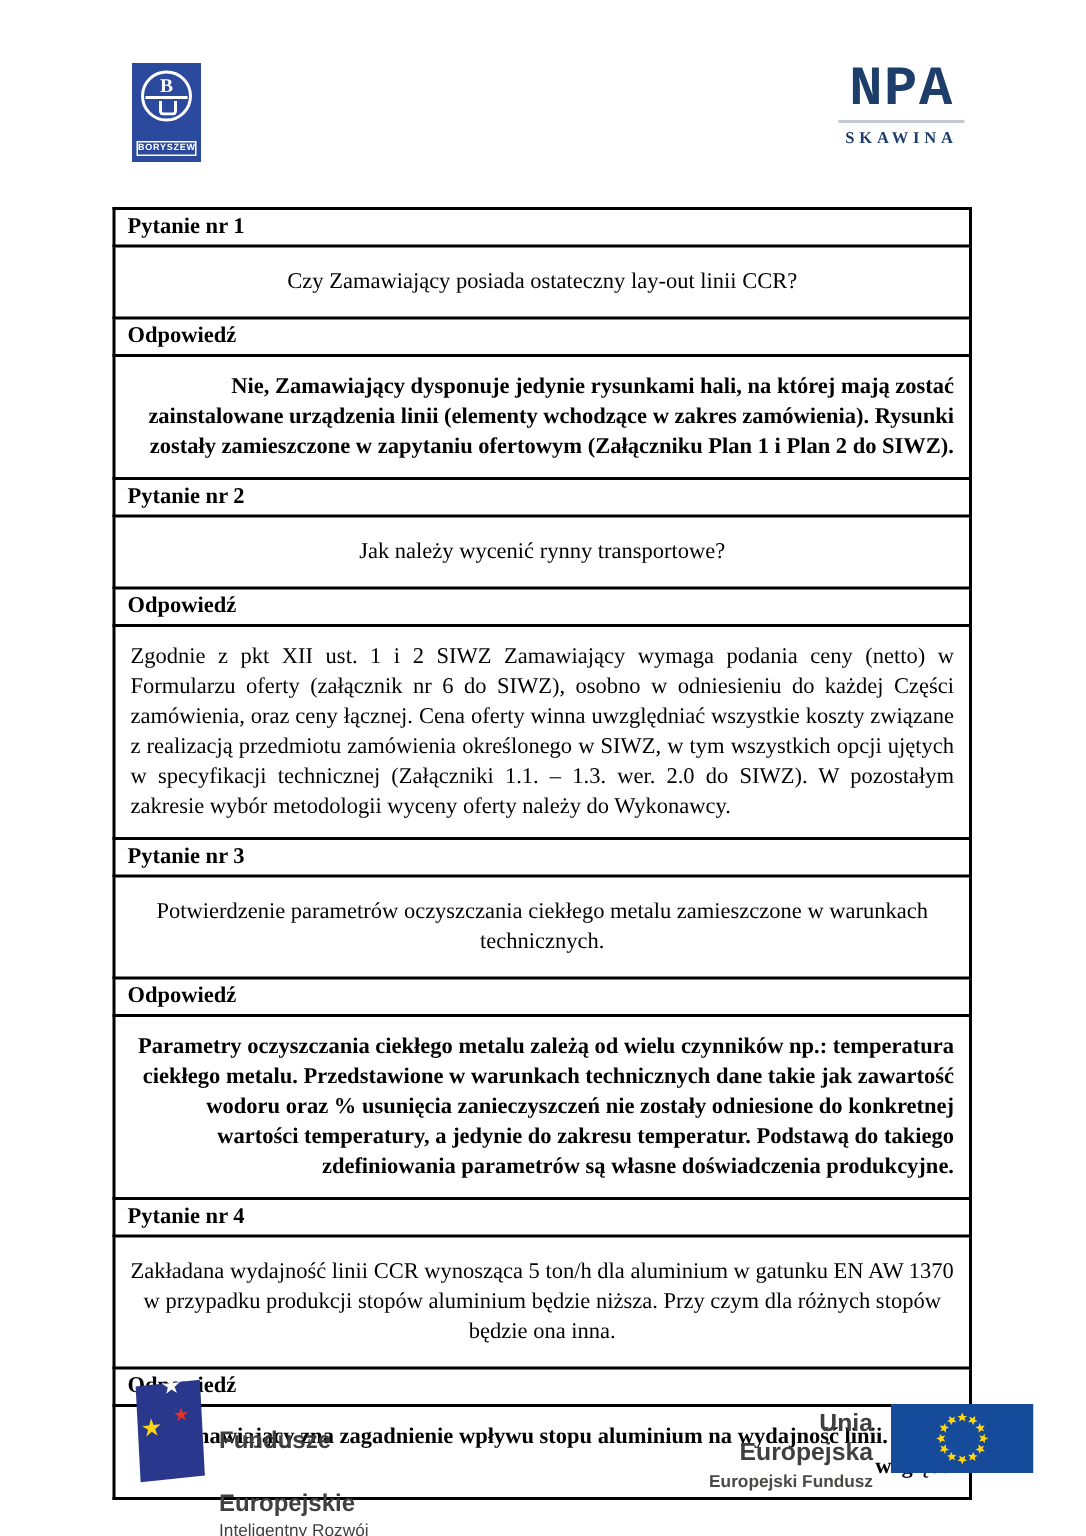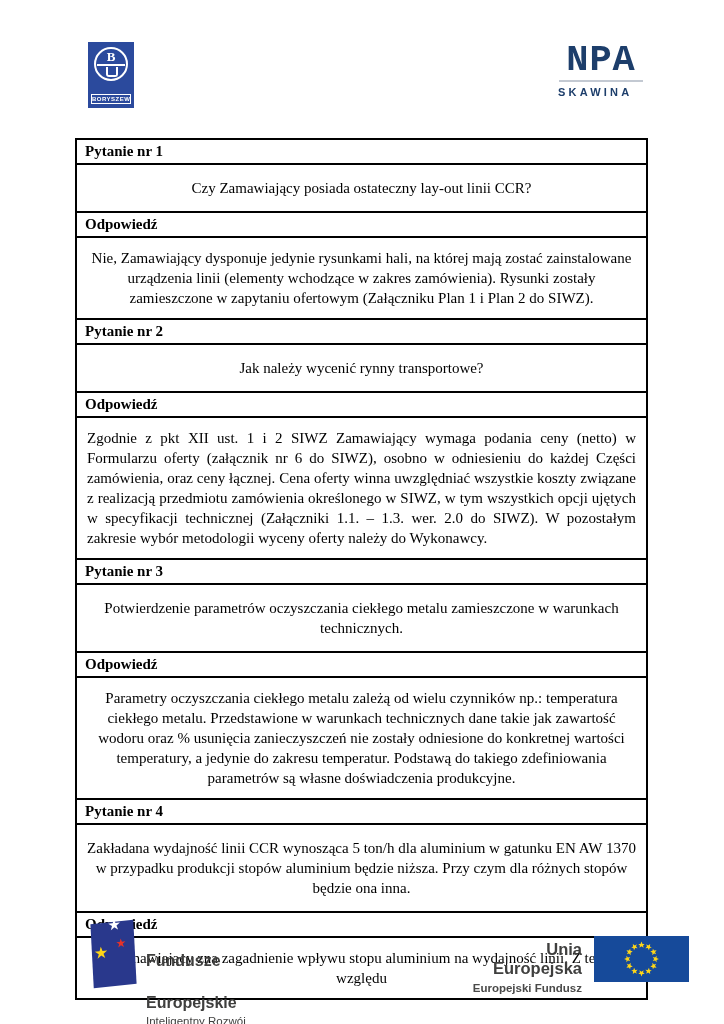--- a/index.html
+++ b/index.html
@@ -34,37 +34,37 @@
     letter-spacing:.5px;padding:1px 0;line-height:6px;
   }
 
   .npa{position:absolute;left:558px;top:42px;width:86px;}
   .npa-title{
     font-family:Liberation Mono, monospace;font-weight:bold;
     font-size:37px;line-height:36px;color:#1d3e6b;letter-spacing:1px;text-align:center;
   }
   .npa-rule{height:2px;background:#c3c9d2;margin:2px 1px 4px;}
   .npa-sub{
-    font-family:Liberation Sans, sans-serif;font-weight:bold;
-    font-size:11px;letter-spacing:3.2px;color:#1d3e6b;text-align:left;
+    font-family:Liberation Serif, serif;font-weight:bold;
+    font-size:11px;letter-spacing:3.2px;color:#1d3e6b;text-align:center;
   }
 
   
   table.qa{
     position:absolute;left:75px;top:138px;width:573px;
     border-collapse:collapse;table-layout:fixed;
   }
   table.qa td{
     border:2px solid #000;font-size:15px;line-height:20px;
     vertical-align:middle;word-wrap:break-word;
   }
   td.lbl{font-weight:bold;padding:1px 8px 2px;margin-left:28px;}
   td.q{text-align:center;padding:13px 10px;}
   td.a{padding:10px 10px;}
-  td.a.center{text-align:center;}
+  td.a.center{text-align:right;font-weight:bold;}
   td.a.justify{text-align:justify;}
 
   
   .footer-left{position:absolute;left:92px;top:922px;display:flex;gap:11px;align-items:flex-start;}
   .fe-flag{
     position:relative;width:43px;height:64px;background:#29388c;
     transform:rotate(-3deg) skewY(-3deg);transform-origin:center;
   }
   .fe-star{position:absolute;line-height:1;}
   .fe-star.white{color:#ffffff;font-size:15px;left:17px;top:-4px;}

